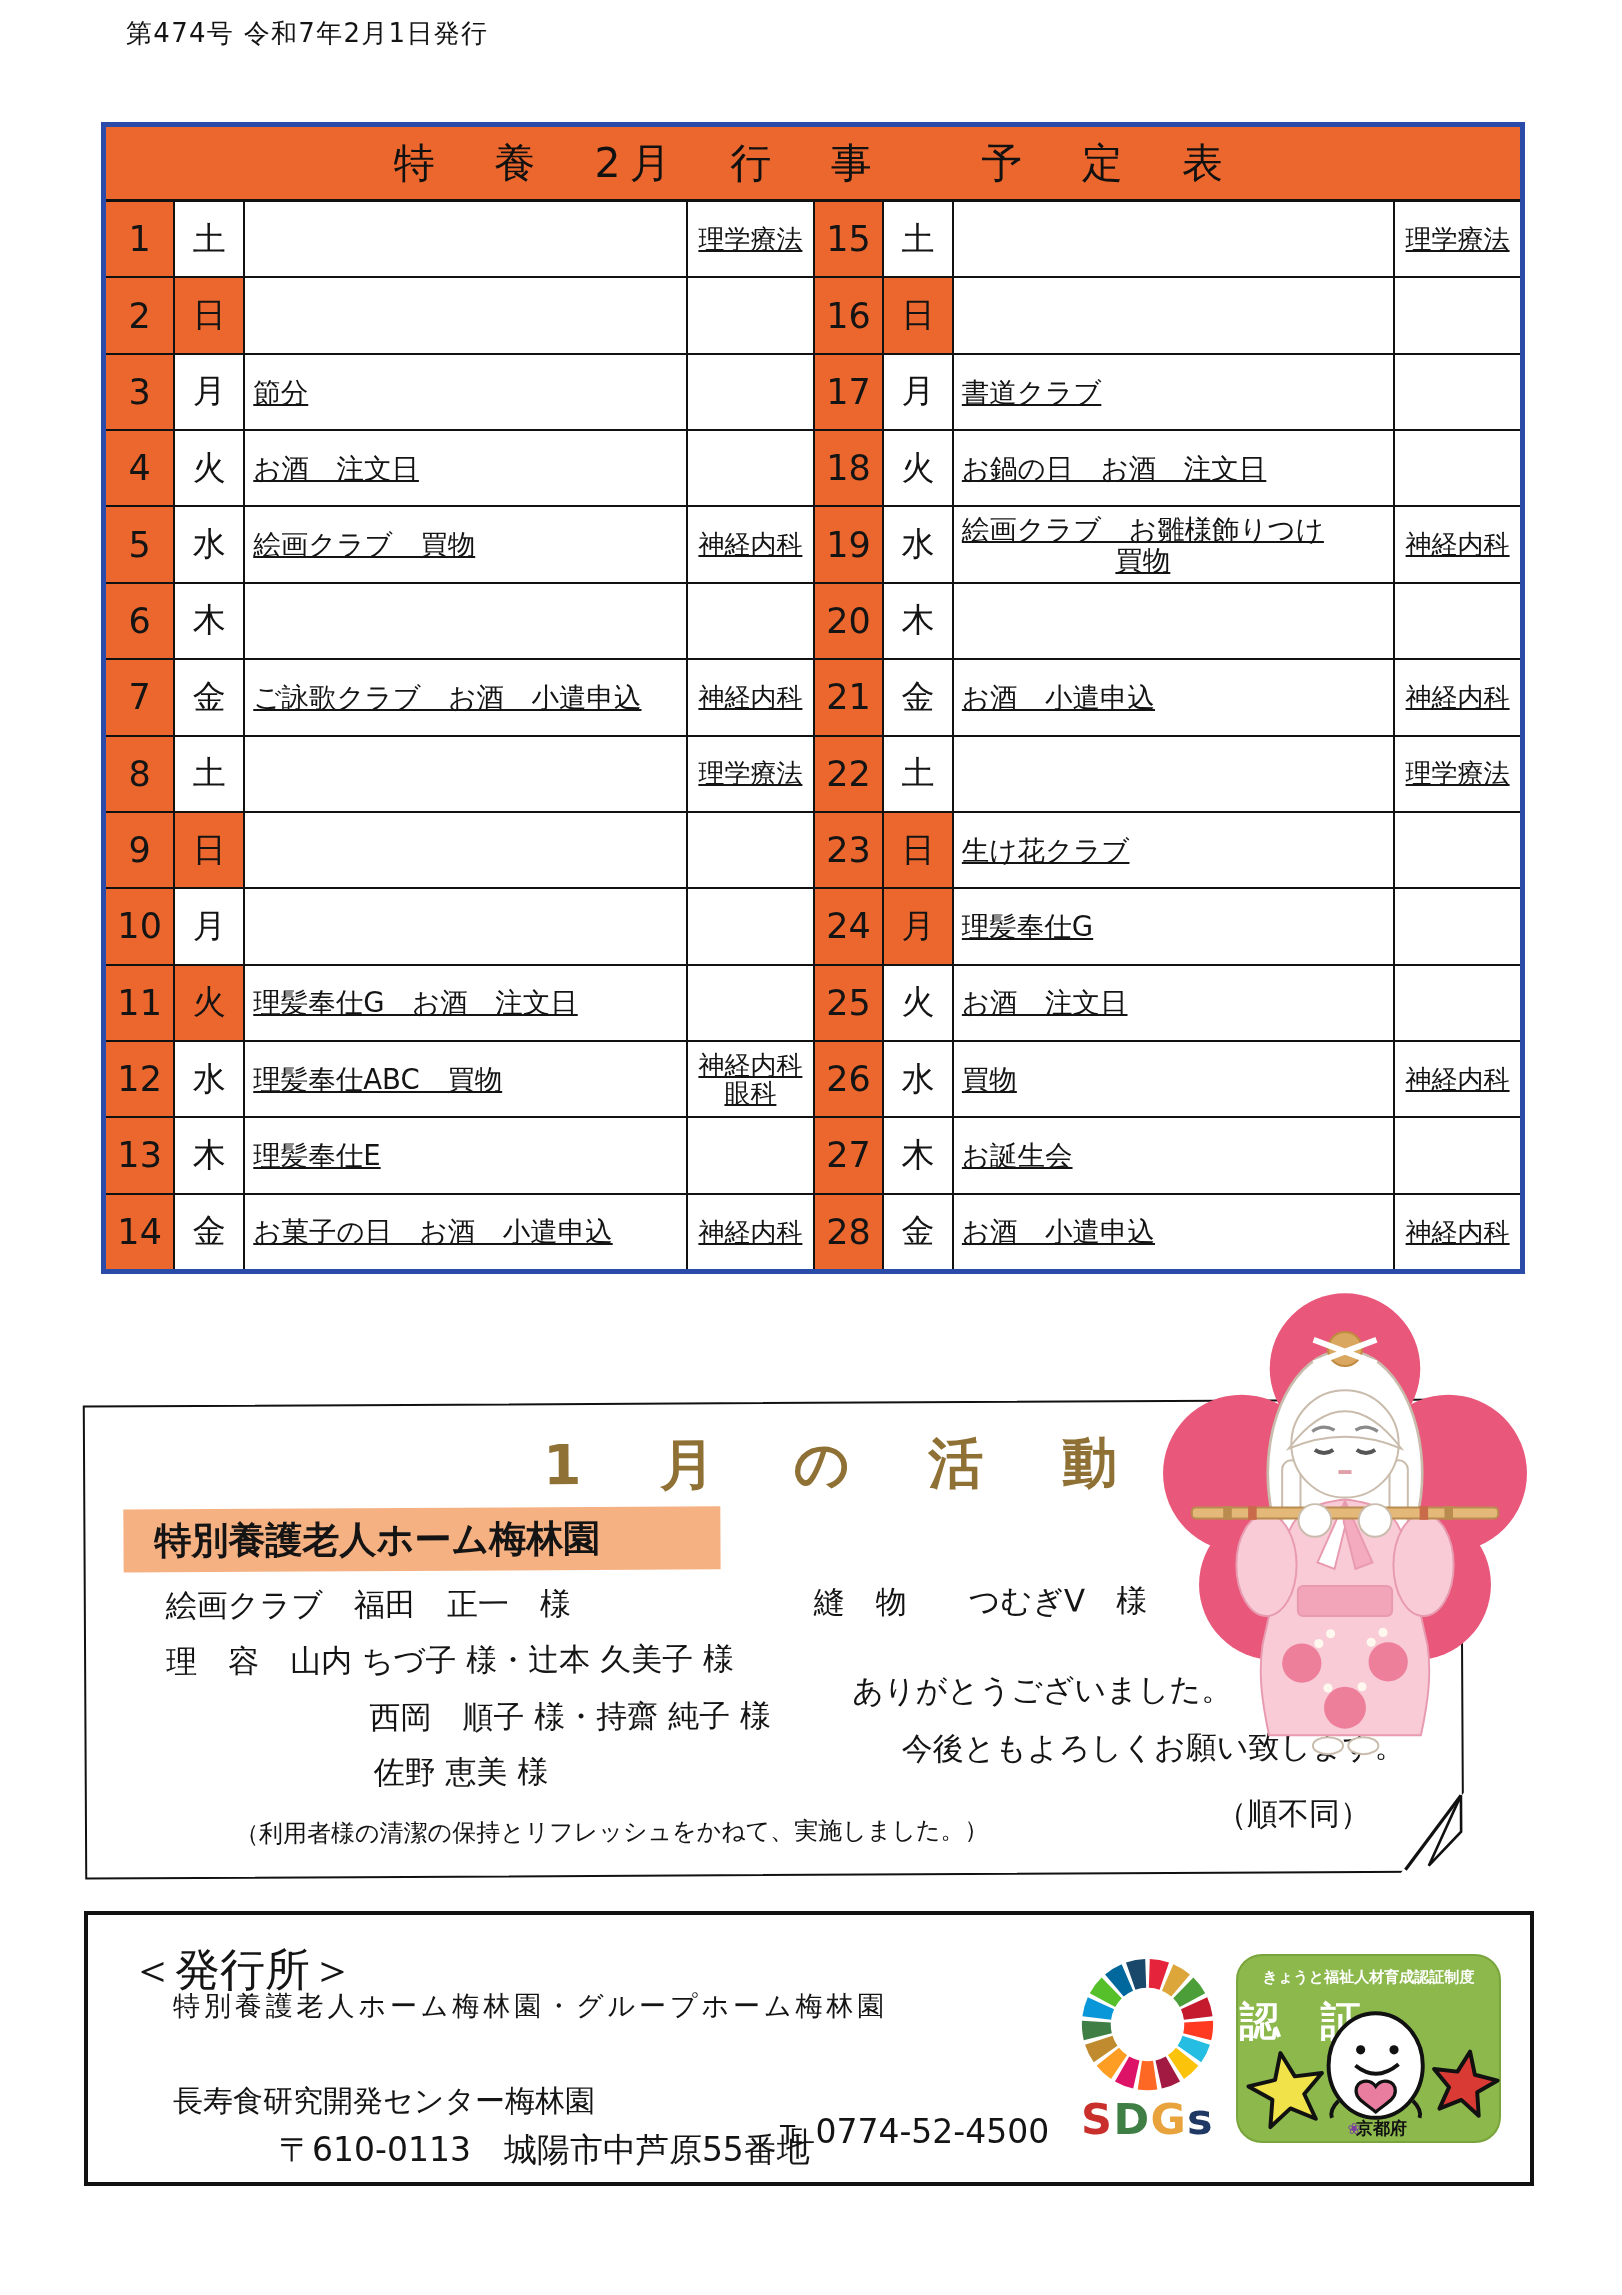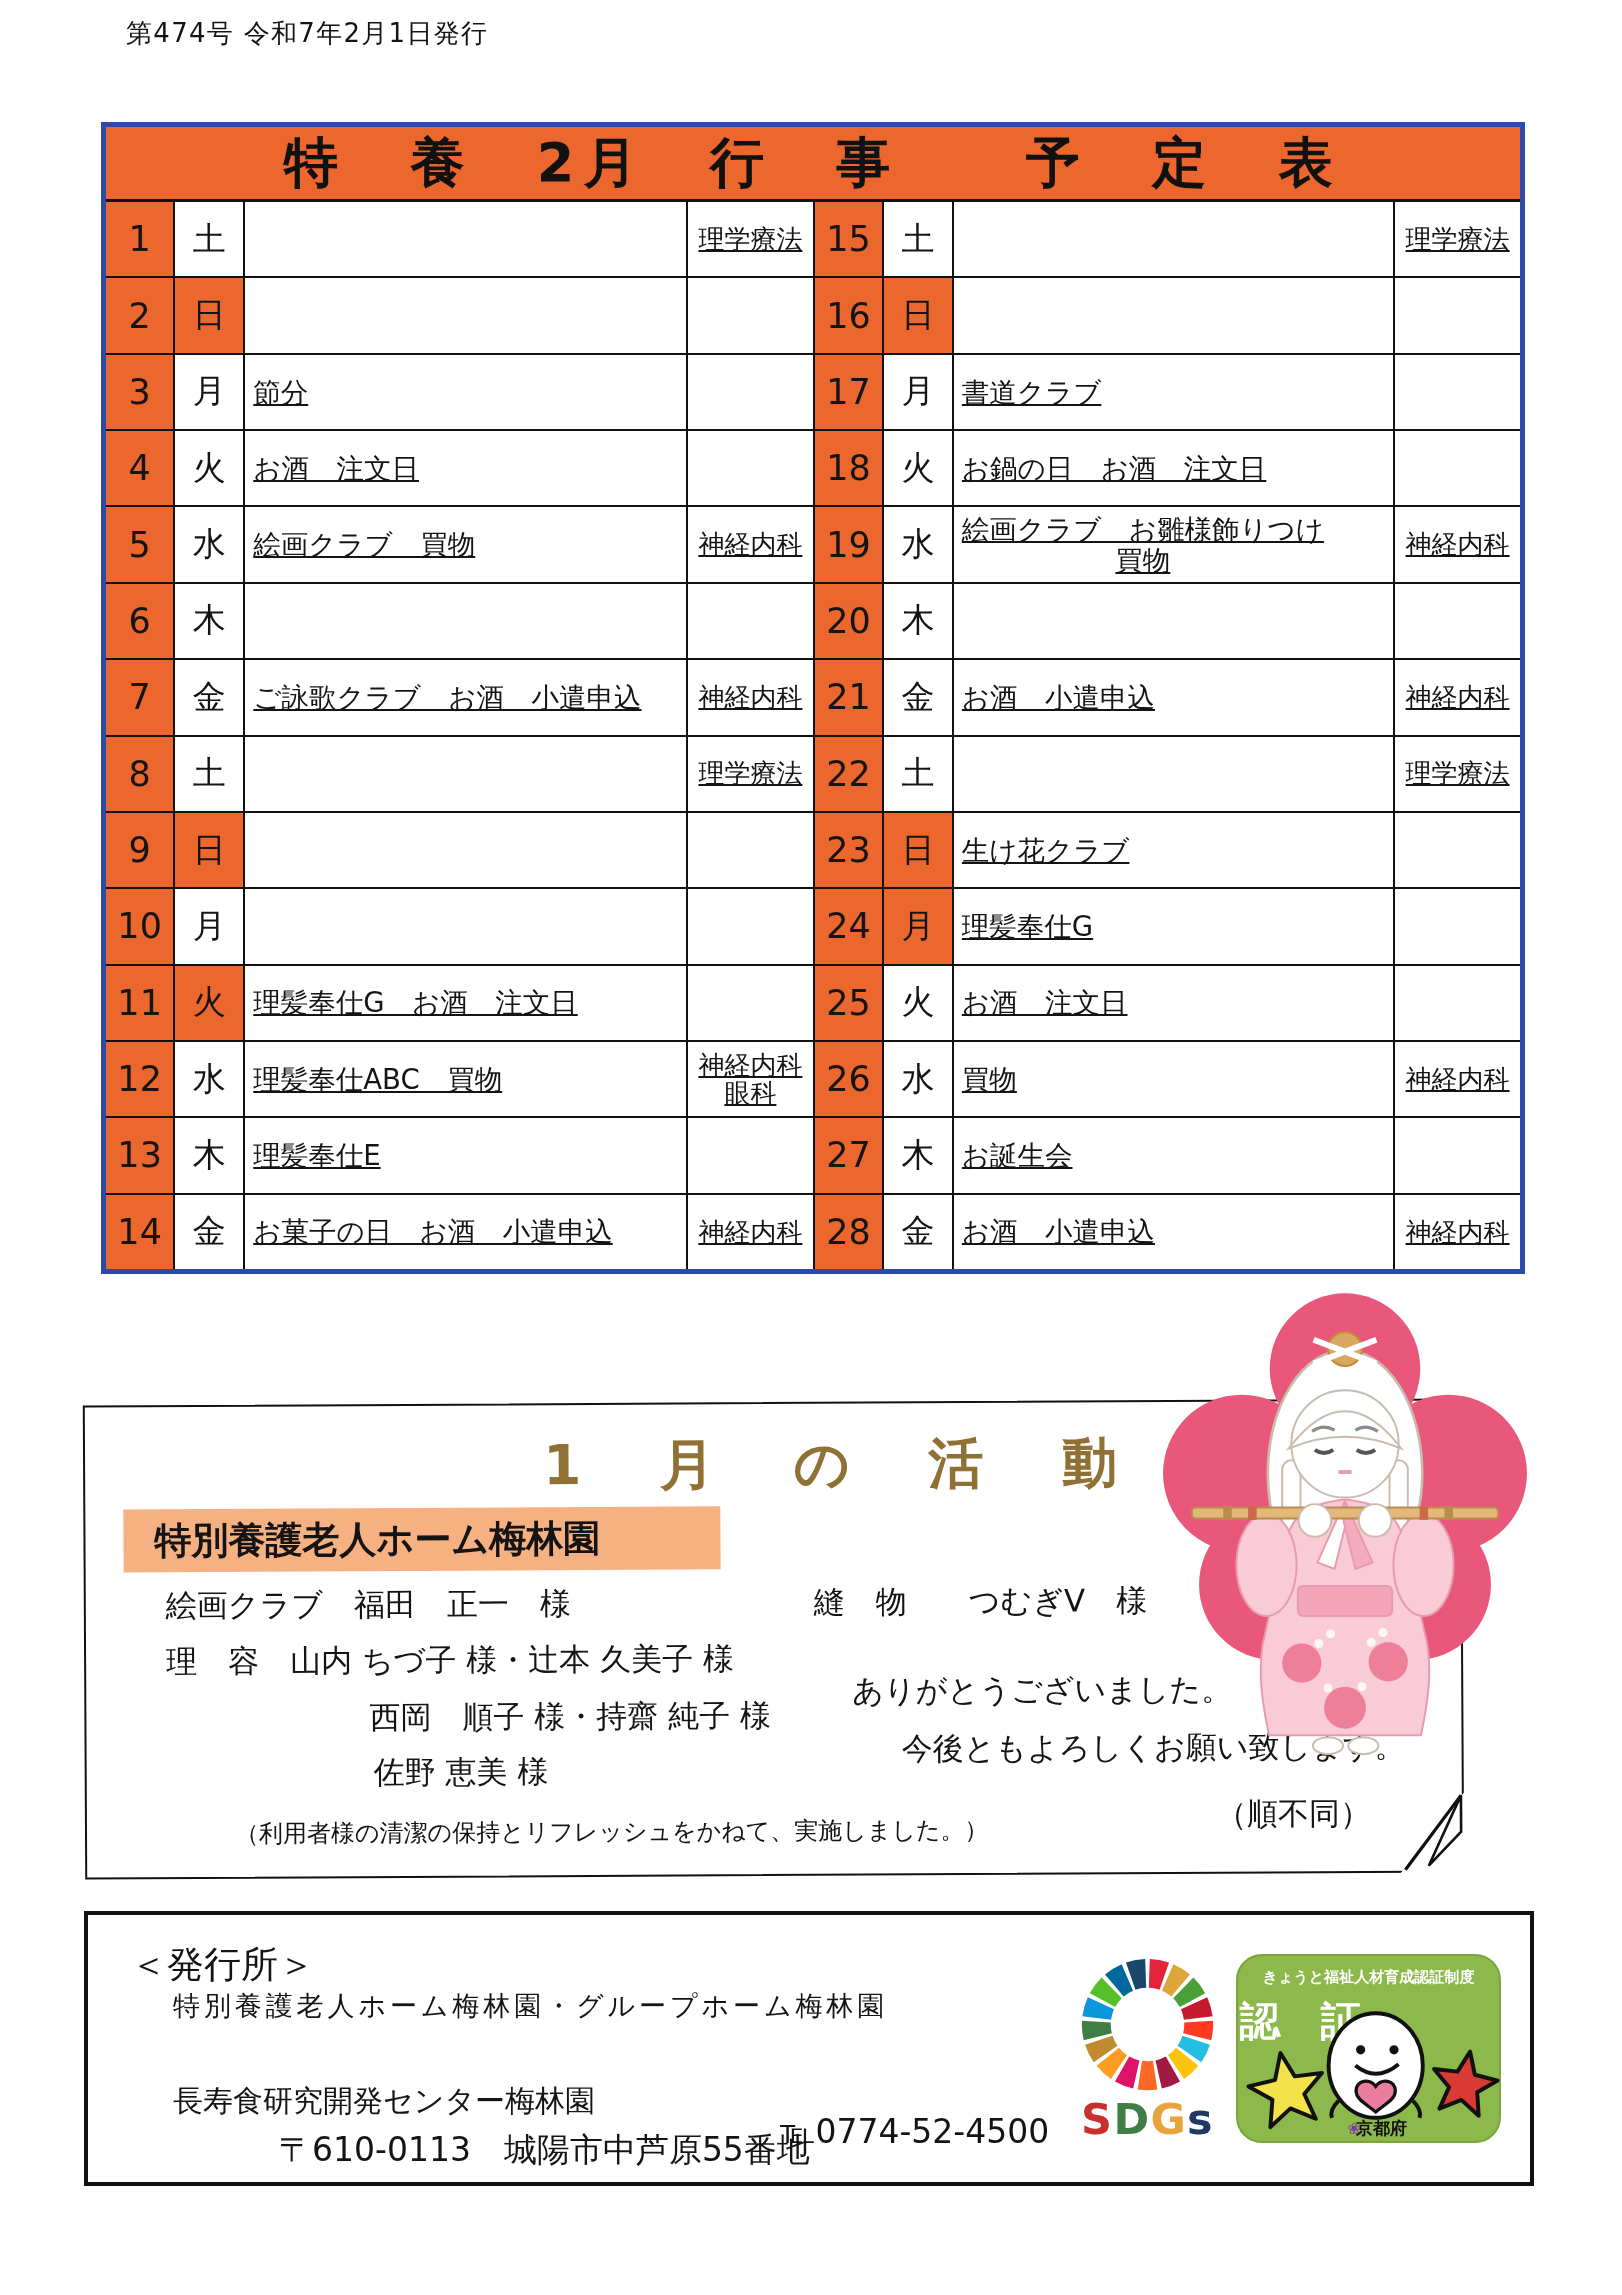--- a/index.html
+++ b/index.html
@@ -11,21 +11,21 @@
   body{width:1622px;height:2295px;position:relative;background:#fff;
        font-family:"DejaVu Sans","Liberation Sans",sans-serif;color:var(--ink);overflow:hidden;}
   .abs{position:absolute;}
 
   
   #issue{left:126px;top:15.7px;font-size:26px;letter-spacing:1.3px;}
 
   
   #cal{left:101px;top:122px;width:1424px;height:1152px;border:5.2px solid var(--navy);background:#fff;box-sizing:border-box;}
   #cal-banner{height:72px;background:var(--orange);display:flex;align-items:center;justify-content:center;
-              font-size:54px;font-weight:bold;letter-spacing:9.2px;border-bottom:3.3px solid #111;color:#111;}
+              font-size:41px;font-weight:normal;letter-spacing:9.2px;border-bottom:3.3px solid #111;color:#111;}
   #cal-body{display:flex;height:calc(100% - 75px);}
   .half{width:50%;display:flex;flex-direction:column;box-sizing:border-box;}
   .half+.half{border-left:2.6px solid #111;}
   .cal-row{flex:1;display:grid;grid-template-columns:9.8% 9.9% 62.6% 17.7%;border-bottom:2px solid #111;}
   .cal-row:last-child{border-bottom:none;}
   .cc{display:flex;align-items:center;justify-content:center;border-right:2px solid #111;overflow:hidden;box-sizing:border-box;}
   .cc:last-child{border-right:none;text-decoration:underline;}
   .cc.num{background:var(--orange);font-size:35px;}
   .cc.dow{font-size:33px;}
   .cc.dow.hol{background:var(--orange);}
@@ -43,21 +43,21 @@
   #nm3{left:283px;top:291px;} #nm4{left:287px;top:346px;}
   #rt1{left:728px;top:178px;} #rt2{left:766px;top:267px;}
   #rt3{left:815px;top:325px;} #rt4{left:1129px;top:380px;margin-top:12px;}
   #act-note{left:148px;top:411px;font-size:24px;}
   #curl{position:absolute;right:-2.6px;bottom:-2.6px;}
 
   #doll{left:1163px;top:1277px;z-index:5;}
 
   
   #pub-box{left:84px;top:1911px;width:1450px;height:275px;border:4.6px solid #111;box-sizing:border-box;}
-  #pub-label{left:42px;top:25px;font-size:37px;}
+  #pub-label{left:42px;top:25px;font-size:45px;}
   #pub-l1{left:85px;top:73px;font-size:27px;letter-spacing:3.9px;}
   #pub-l2{left:85px;top:120px;font-size:30px;}
   #pub-l3{left:85px;top:166px;font-size:30px;}
   #pub-addr{left:191px;top:213px;font-size:33px;}
   #pub-tel{left:692px;top:197px;font-size:33px;}
 
   
   #sdgs{left:1074px;top:1951px;width:147px;text-align:center;}
   #sdgs-text{position:absolute;top:143px;left:0;width:147px;font-size:43px;font-weight:bold;letter-spacing:1.3px;}
   #badge{left:1235px;top:1953px;}

